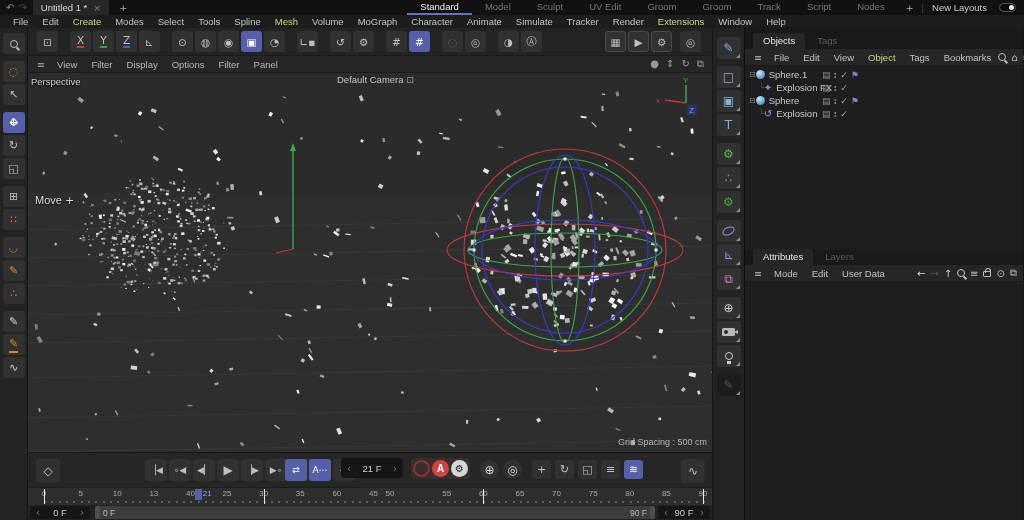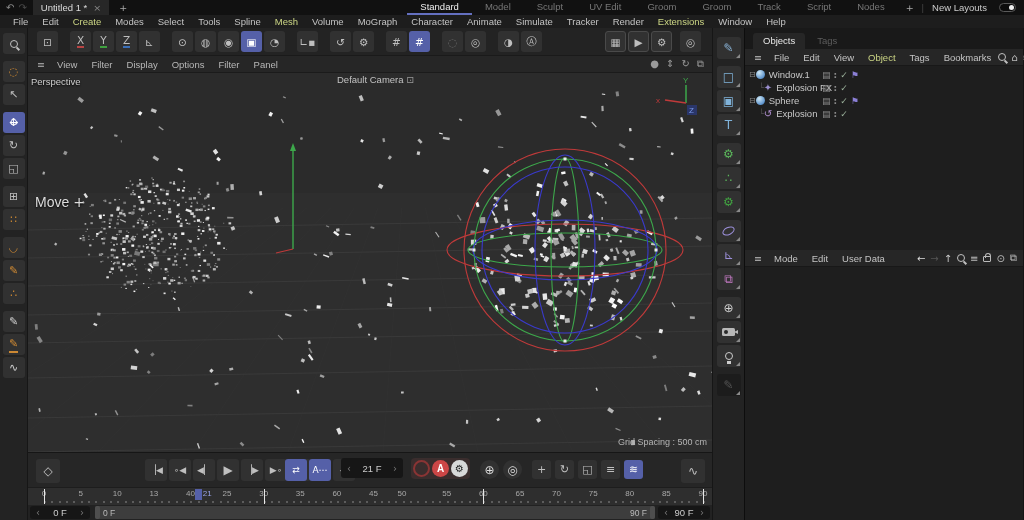--- a/index.html
+++ b/index.html
@@ -325,21 +325,21 @@
             <span class="g">⧉</span>
           </span>
       </div>
 
       <div class="viewport" id="viewport">
         <div class="vp-label" style="left:3px;top:3px">Perspective</div>
         <div class="vp-camlabel">
           <span>Default Camera</span>
           <span class="g" style="color:#9a9a9a">⊡</span>
         </div>
-        <div class="vp-label" style="left:7px;top:121px;font-size:14px;color:#ddd">
+        <div class="vp-label" style="left:7px;top:121px;font-size:11px;color:#ddd">
           <span>Move</span>
           <span class="g">+</span>
         </div>
         <div class="vp-grid">Grid Spacing : 500 cm</div>
       <svg viewBox="0 0 684 379" width="684" height="379" style="position:absolute;left:0;top:0">
             <rect x="0" y="0" width="684" height="379" fill="#2e2e2e"></rect>
             <rect x="0" y="0" width="684" height="120" fill="#2b2b2b" opacity="0.7"></rect>
             <line x1="0" y1="157" x2="684" y2="145" stroke="#3c3c3c" stroke-width="0.8"></line>
             <line x1="0" y1="185" x2="684" y2="173" stroke="#3c3c3c" stroke-width="0.8"></line>
             <line x1="0" y1="213" x2="684" y2="201" stroke="#3c3c3c" stroke-width="0.8"></line>
@@ -1310,21 +1310,21 @@
             <span class="tick-num" style="left: 7px;">0</span>
             <span class="tick-num" style="left: 43.6111px;">5</span>
             <span class="tick-num" style="left: 80.2222px;">10</span>
             <span class="tick-num" style="left: 116.833px;">13</span>
             <span class="tick-num" style="left: 153.444px;">40</span>
             <span class="tick-num" style="left: 190.056px;">25</span>
             <span class="tick-num" style="left: 226.667px;">30</span>
             <span class="tick-num" style="left: 263.278px;">35</span>
             <span class="tick-num" style="left: 299.889px;">60</span>
             <span class="tick-num" style="left: 336.5px;">45</span>
-            <span class="tick-num" style="left: 365px;">50</span>
+            <span class="tick-num" style="left: 353px;">50</span>
             <span class="tick-num" style="left: 409.722px;">55</span>
             <span class="tick-num" style="left: 446.333px;">60</span>
             <span class="tick-num" style="left: 482.944px;">65</span>
             <span class="tick-num" style="left: 519.556px;">70</span>
             <span class="tick-num" style="left: 556.167px;">75</span>
             <span class="tick-num" style="left: 592.778px;">80</span>
             <span class="tick-num" style="left: 629.389px;">85</span>
             <span class="tick-num" style="left: 666px;">90</span>
             <span class="marker-line" style="left: 16px;"></span>
             <span class="marker-line" style="left: 235.667px;"></span>
@@ -1421,21 +1421,21 @@
           <span class="rp-tools" id="obj-tools">
               <span><span class="i-mag"></span></span>
               <span class="g">⌂</span>
               <span class="g">≡</span>
             </span>
         </div>
         <div class="rp-body" id="obj-tree" style="padding-top:2px">
             <div class="obj-row" style="padding-left: 4px;">
               <span class="g" style="color: rgb(136, 136, 136); font-size: 8px;"> ⊟ </span>
               <span class="obj-sphere" style="margin-right: 4px;"></span>
-              <span class="nm">Window.1</span>
+              <span class="nm">Sphere.1</span>
               <span class="obj-icons">
                 <span class="g" style="color: rgb(138, 138, 138); font-size: 9px;">▤</span>
                 <span class="g" style="color: rgb(138, 138, 138); font-weight: bold; font-size: 9px;">:</span>
                 <span class="g" style="color: rgb(154, 176, 154); font-size: 9px;">✓</span>
                 <span class="g" style="color: rgb(139, 127, 214); font-size: 9px;">⚑</span>
               </span>
             </div>
             <div class="obj-row" style="padding-left: 14px;">
               <span class="g" style="color: rgb(85, 85, 85); font-size: 8px;">└ </span>
               <span class="g" style="color: rgb(155, 143, 208); font-size: 10px; margin-right: 4px;">✦</span>
@@ -1463,20 +1463,24 @@
               <span class="nm">Explosion</span>
               <span class="obj-icons">
                 <span class="g" style="color: rgb(138, 138, 138); font-size: 9px;">▤</span>
                 <span class="g" style="color: rgb(138, 138, 138); font-weight: bold; font-size: 9px;">:</span>
                 <span class="g" style="color: rgb(154, 176, 154); font-size: 9px;">✓</span>
               </span>
             </div>
           </div>
       </div>
       <div class="rp-section" style="flex:1">
+        <div class="rp-tabsbar" id="attr-tabs" style="height:15px">
+            <span class="rp-tab active">Attributes</span>
+            <span class="rp-tab">Layers</span>
+          </div>
         <div class="rp-menubar">
           <span class="g mi" style="padding:0 5px">≡</span>
           <span id="attr-menu" style="display:flex">
               <span class="mi">Mode</span>
               <span class="mi">Edit</span>
               <span class="mi">User Data</span>
             </span>
           <span class="rp-tools" id="attr-tools">
               <span class="g" style="color: rgb(221, 221, 221);">←</span>
               <span class="g" style="color: rgb(85, 85, 85);">→</span>

